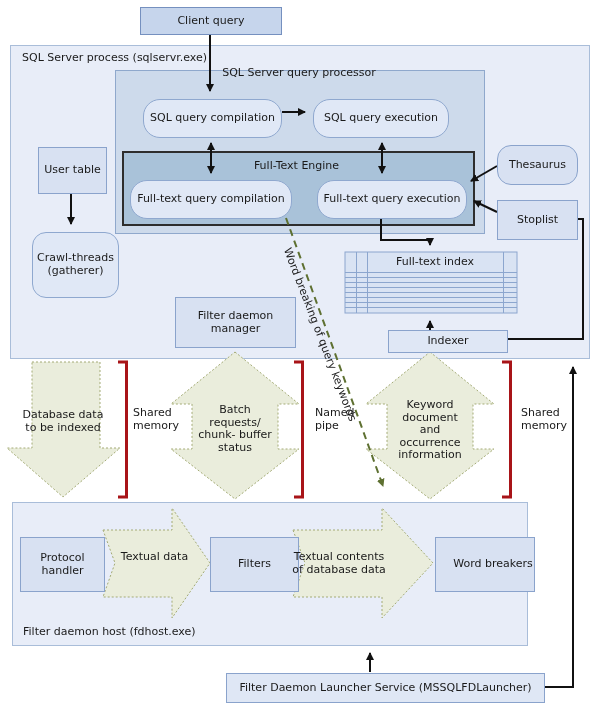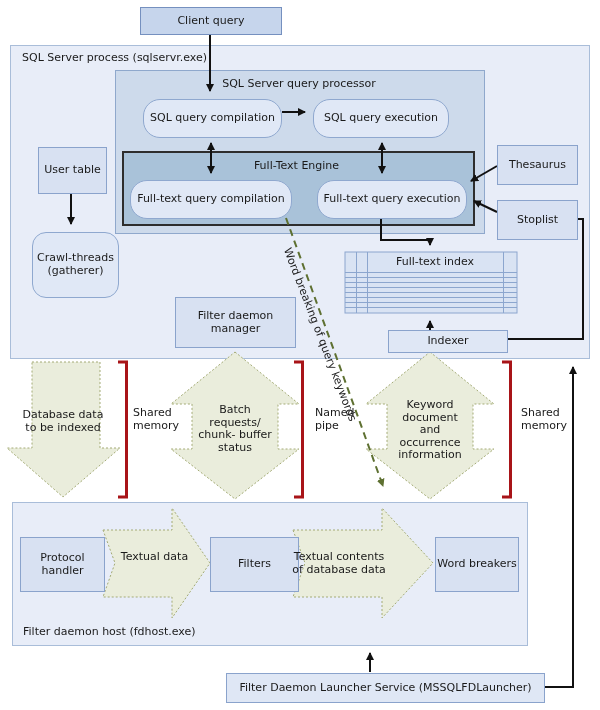--- a/index.html
+++ b/index.html
@@ -105,21 +105,21 @@
   <div class="box rounded boxlayer" style="left:313px;top:99px;width:134px;height:37px;">
     <span>SQL query execution</span>
   </div>
   <div class="box rounded boxlayer" style="left:130px;top:180px;width:160px;height:37px;">
     <span>Full-text query compilation</span>
   </div>
   <div class="box rounded boxlayer" style="left:317px;top:180px;width:148px;height:37px;">
     <span>Full-text query execution</span>
   </div>
 
-  <div class="box boxlayer" style="left:497px;top:145px;width:79px;height:38px;">
+  <div class="box boxlayer" style="left:497px;top:145px;width:79px;height:38px;border-radius:14px;">
     <span>Thesaurus</span>
   </div>
   <div class="box boxlayer" style="left:497px;top:200px;width:79px;height:38px;">
     <span>Stoplist</span>
   </div>
 
   <div class="box boxlayer" style="left:38px;top:147px;width:67px;height:45px;">
     <span>User table</span>
   </div>
   <div class="box rounded boxlayer" style="left:32px;top:232px;width:81px;height:64px;border-radius:14px;padding:0 2px;">
@@ -131,30 +131,30 @@
   <div class="box lightbox boxlayer" style="left:372px;top:330px;width:118px;height:21px;">
     <span>Indexer</span>
   </div>
 
   <div class="box boxlayer" style="left:20px;top:537px;width:83px;height:53px;">
     <span>Protocol handler</span>
   </div>
   <div class="box boxlayer" style="left:210px;top:537px;width:87px;height:53px;">
     <span>Filters</span>
   </div>
-  <div class="box boxlayer" style="left:435px;top:537px;width:82px;height:53px;">
+  <div class="box boxlayer" style="left:435px;top:537px;width:82px;height:53px;padding-left:16px;">
     <span>Word breakers</span>
   </div>
 
   <div class="box lightbox boxlayer" style="left:210px;top:673px;width:317px;height:28px;">
     <span>Filter Daemon Launcher Service (MSSQLFDLauncher)</span>
   </div>
 
   <div class="lbl toplbl" style="left:22px;top:52px;">SQL Server process (sqlservr.exe)</div>
-  <div class="lbl center toplbl" style="left:115px;top:78px;width:368px;">SQL Server query processor</div>
+  <div class="lbl center toplbl" style="left:115px;top:67px;width:368px;">SQL Server query processor</div>
   <div class="lbl center toplbl" style="left:122px;top:160px;width:349px;">Full-Text Engine</div>
   <div class="lbl toplbl" style="left:23px;top:626px;">Filter daemon host (fdhost.exe)</div>
   <div class="lbl center toplbl" style="left:367px;top:256px;width:136px;">Full-text index</div>
 
   <div class="flowlbl" style="left:18px;top:409px;width:90px;">Database data to be indexed</div>
   <div class="flowlbl" style="left:133px;top:407px;width:55px;text-align:left;">Shared memory</div>
   <div class="flowlbl" style="left:195px;top:404px;width:80px;">Batch requests/ chunk- buffer status</div>
   <div class="flowlbl" style="left:315px;top:407px;width:48px;text-align:left;">Named pipe</div>
   <div class="flowlbl" style="left:394px;top:399px;width:72px;">Keyword document and occurrence information</div>
   <div class="flowlbl" style="left:521px;top:407px;width:55px;text-align:left;">Shared memory</div>

